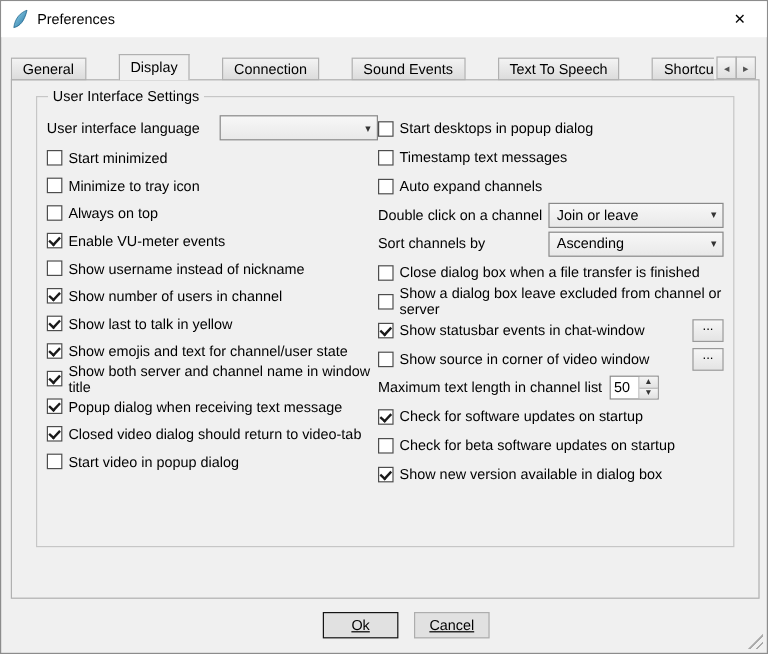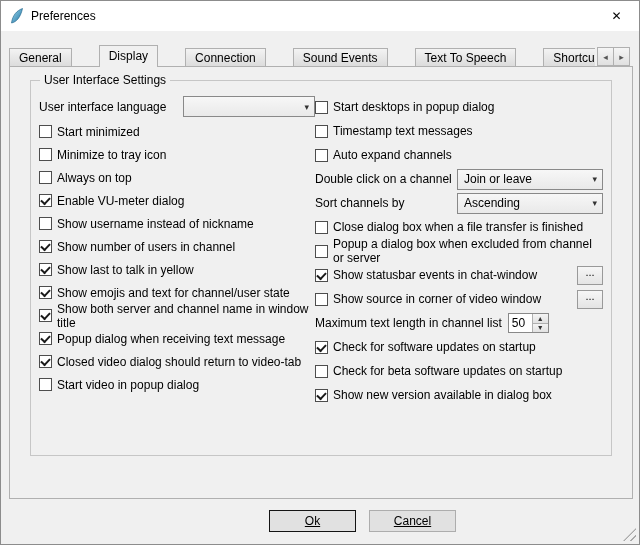--- a/index.html
+++ b/index.html
@@ -52,21 +52,21 @@
     font-size:11px;line-height:11px;}
   
   .spin{display:flex;height:20px;box-sizing:border-box;border:1px solid #898989;background:#fff;margin-left:6px;}
   .spin-val{min-width:17px;padding:0 3px;display:flex;align-items:center;}
   .spin-btns{display:flex;flex-direction:column;width:15px;border-left:1px solid #b0b0b0;}
   .spin-btn{flex:1;display:flex;align-items:center;justify-content:center;font-size:7px;color:#333;
     background:linear-gradient(#f4f4f4,#e2e2e2);}
   .spin-btn + .spin-btn{border-top:1px solid #b0b0b0;}
   
   .btnrow{position:absolute;left:268px;bottom:12px;display:flex;gap:13px;z-index:6;}
-  .btn{width:87px;height:22px;box-sizing:border-box;background:#e1e1e1;border:1px solid #adadad;
+  .btn{width:63px;height:22px;box-sizing:border-box;background:#e1e1e1;border:1px solid #adadad;
     display:flex;align-items:center;justify-content:center;font-family:"Liberation Sans",sans-serif;font-size:12px;padding:0;}
   .btn.default{border:1px solid #141414;}
   .btn .mn{text-decoration:underline;}
   
   .grip{position:absolute;right:3px;bottom:3px;width:13px;height:13px;
     background:repeating-linear-gradient(135deg,#a9a9a9 0 1.5px,transparent 1.5px 4.5px);
     clip-path:polygon(100% 0,100% 100%,0 100%);}
 </style>
 </head>
 <body>
@@ -128,21 +128,21 @@
           <label class="row cb">
             <span class="box"></span>
             <span>Minimize to tray icon</span>
           </label>
           <label class="row cb">
             <span class="box"></span>
             <span>Always on top</span>
           </label>
           <label class="row cb">
             <span class="box on"></span>
-            <span>Enable VU-meter dialog</span>
+            <span>Enable VU-meter events</span>
           </label>
           <label class="row cb">
             <span class="box"></span>
             <span>Show username instead of nickname</span>
           </label>
           <label class="row cb">
             <span class="box on"></span>
             <span>Show number of users in channel</span>
           </label>
           <label class="row cb">
@@ -199,21 +199,21 @@
               <span class="combo-arrow">▾</span>
             </div>
           </div>
 
           <label class="row cb">
             <span class="box"></span>
             <span>Close dialog box when a file transfer is finished</span>
           </label>
           <label class="row cb">
             <span class="box"></span>
-            <span>Popup a dialog box when excluded from channel or server</span>
+            <span>Show a dialog box leave excluded from channel or server</span>
           </label>
 
           <div class="row cb">
             <span class="box on"></span>
             <span>Show statusbar events in chat-window</span>
             <div class="dots-btn">
               <span>...</span>
             </div>
           </div>
           <div class="row cb">

